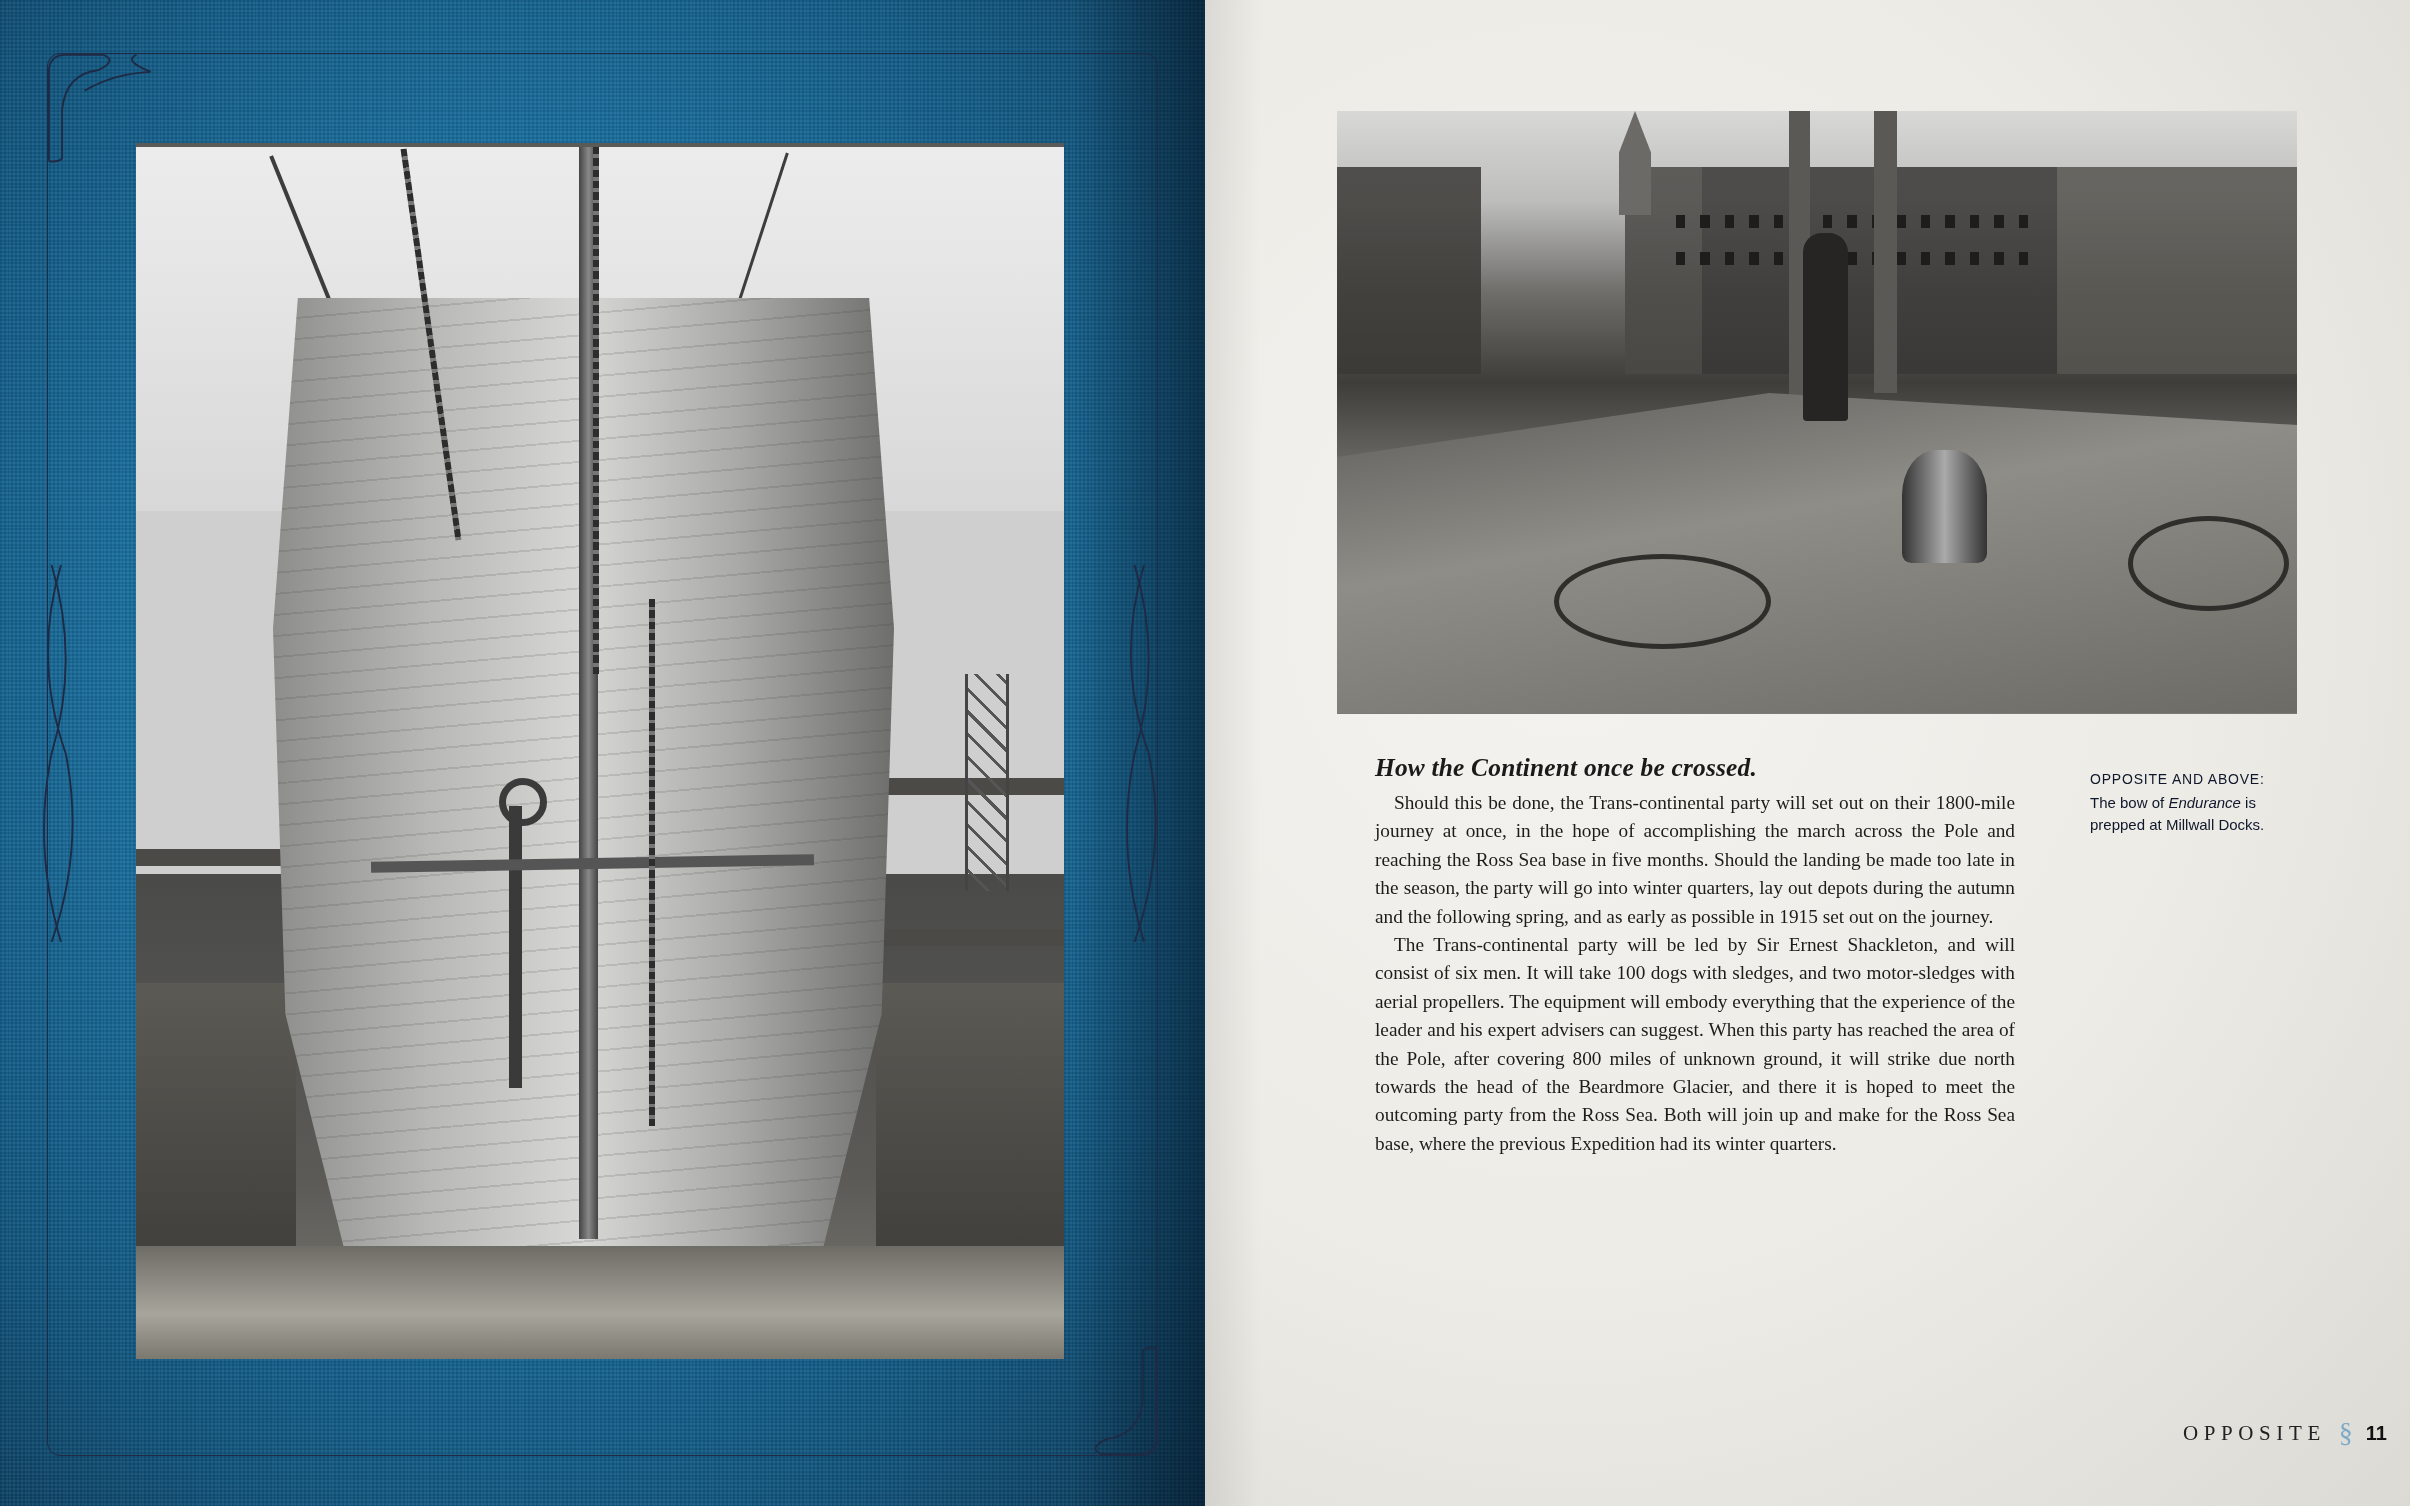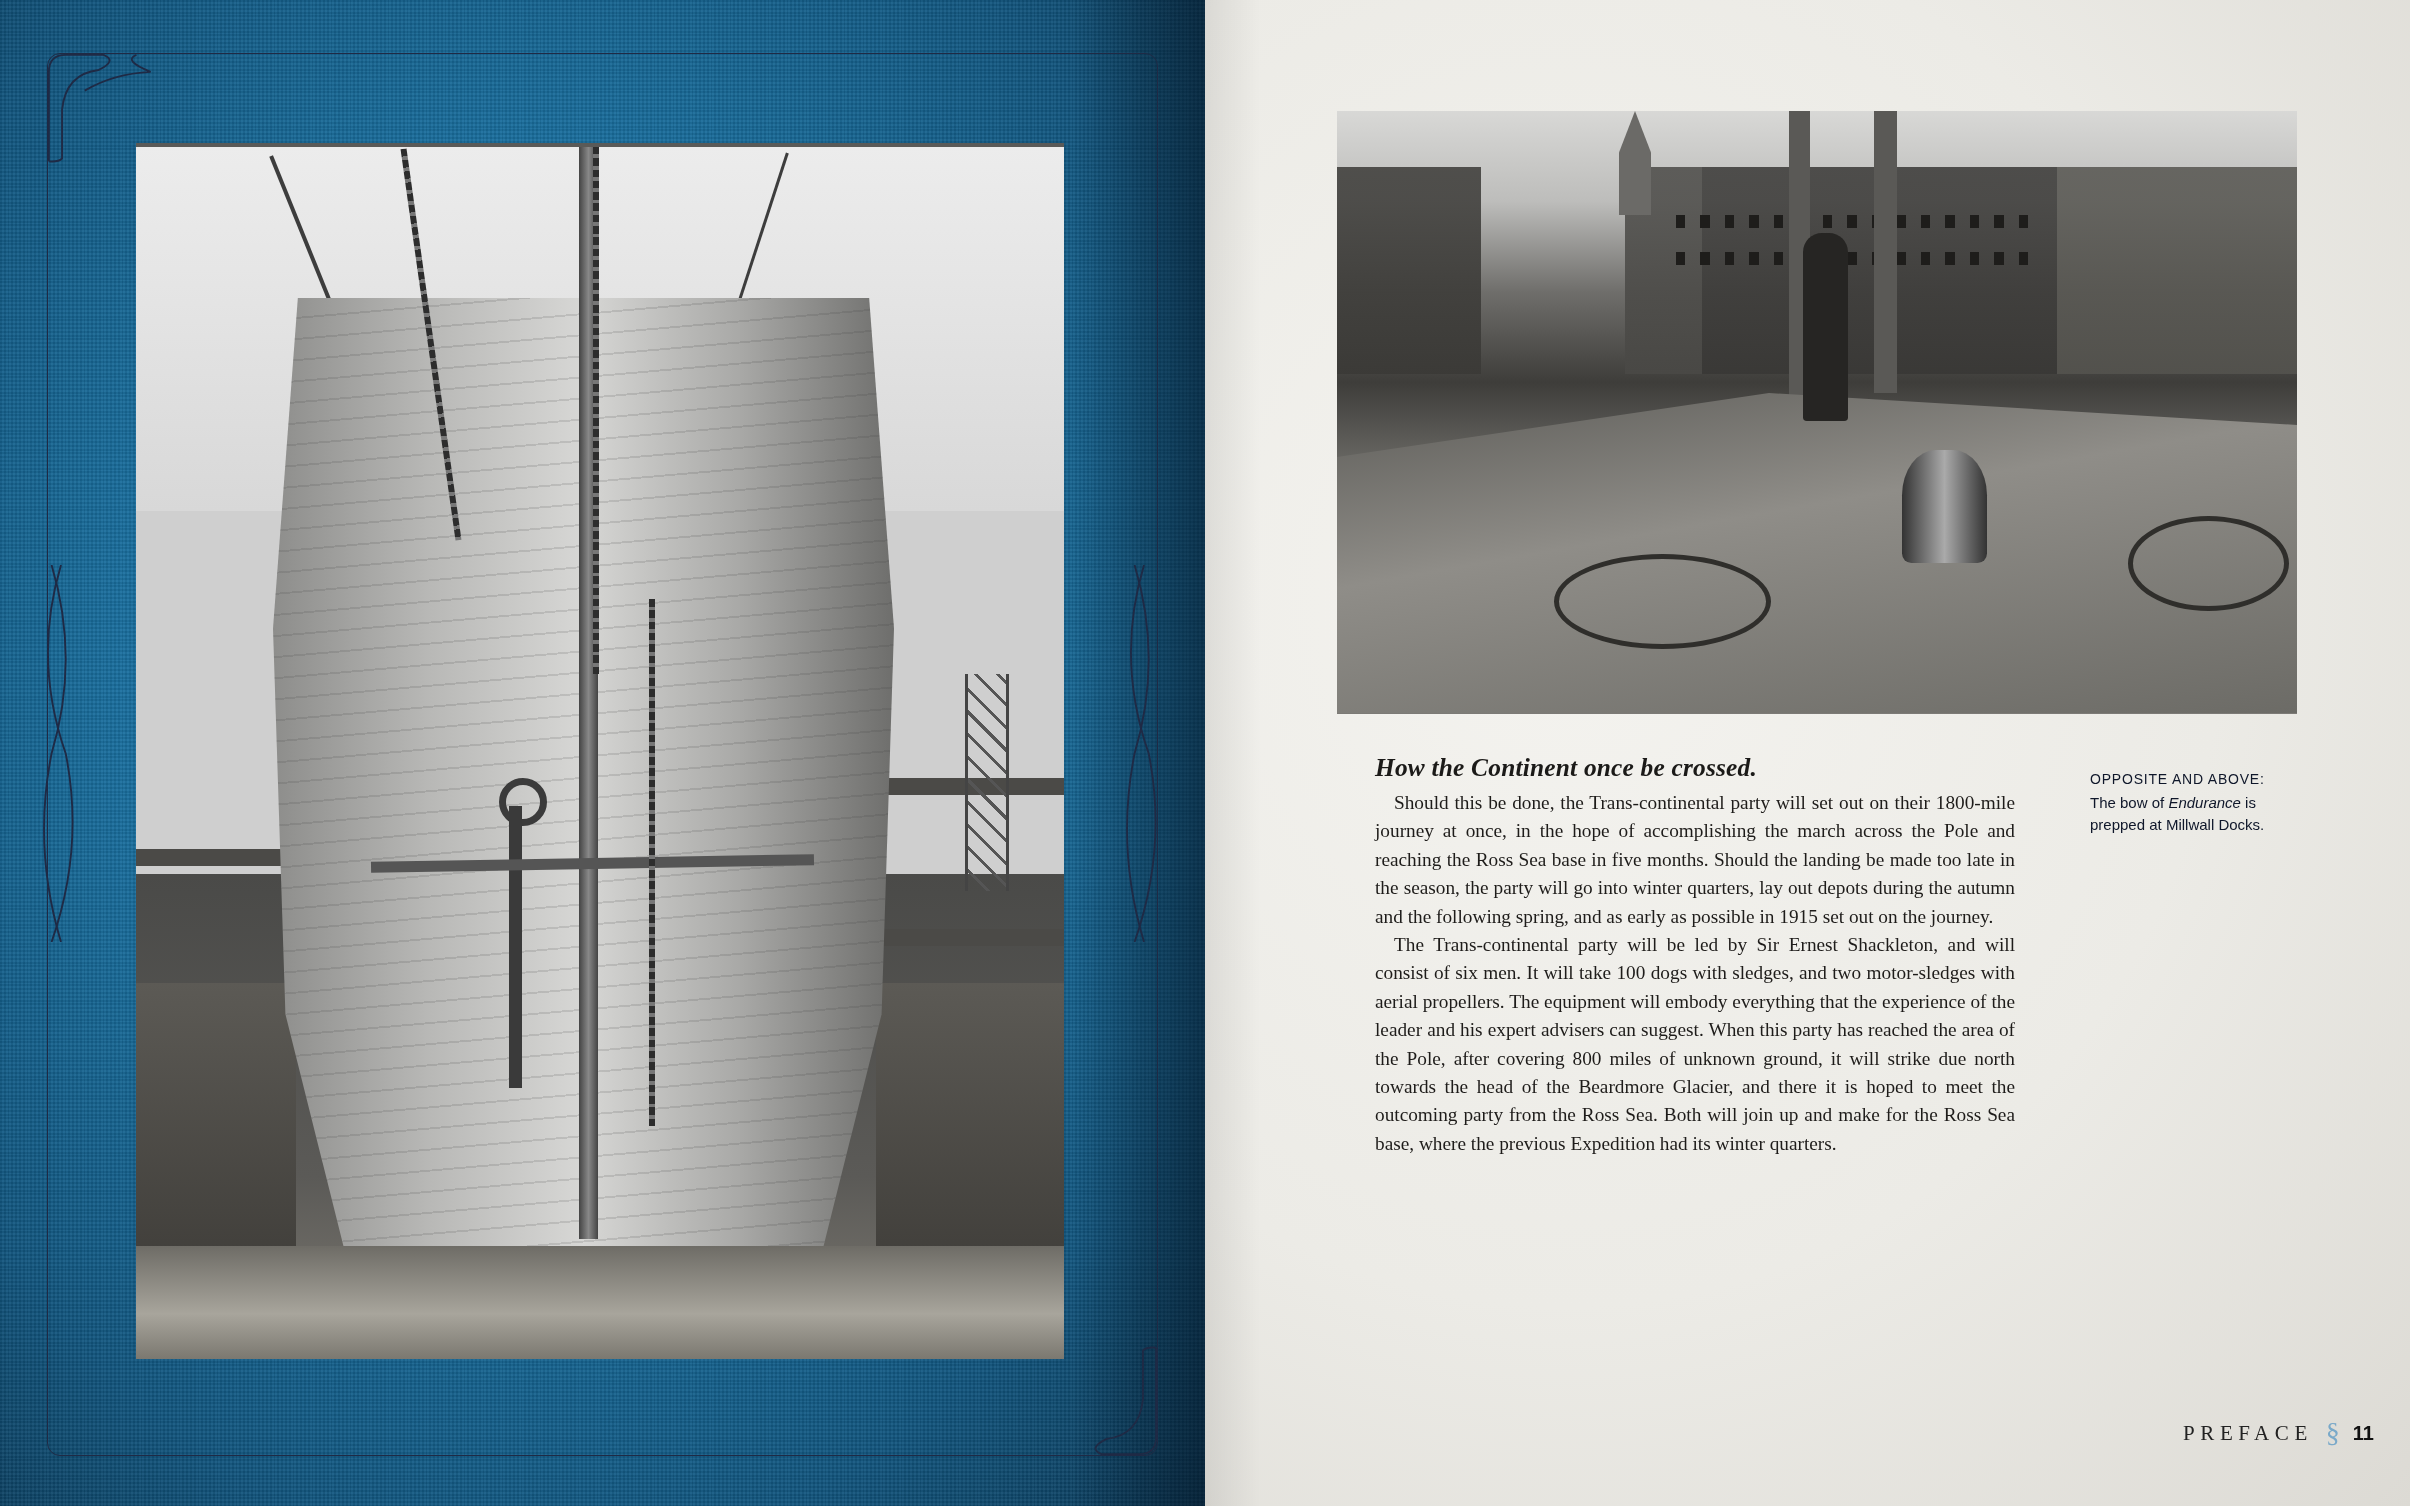--- a/index.html
+++ b/index.html
@@ -147,17 +147,17 @@
   <p class="indent">Should this be done, the Trans-continental party will set out on their 1800-mile journey at once, in the hope of accomplishing the march across the Pole and reaching the Ross Sea base in five months. Should the landing be made too late in the season, the party will go into winter quarters, lay out depots during the autumn and the following spring, and as early as possible in 1915 set out on the journey.</p>
   <p class="indent">The Trans-continental party will be led by Sir Ernest Shackleton, and will consist of six men. It will take 100 dogs with sledges, and two motor-sledges with aerial propellers. The equipment will embody everything that the experience of the leader and his expert advisers can suggest. When this party has reached the area of the Pole, after covering 800 miles of unknown ground, it will strike due north towards the head of the Beardmore Glacier, and there it is hoped to meet the outcoming party from the Ross Sea. Both will join up and make for the Ross Sea base, where the previous Expedition had its winter quarters.</p>
 </div>
 
 <div class="caption">
   <div class="cap-label">OPPOSITE AND ABOVE:</div>
   <div class="cap-text"><span>The bow of </span><em>Endurance</em><span> is prepped at Millwall Docks.</span></div>
 </div>
 
 <div class="folio">
-  <span class="section">PREFACE</span>
+  <span class="section">OPPOSITE</span>
   <span class="flourish">§</span>
   <span class="page-num">11</span>
 </div>
 
 
 </body></html>

